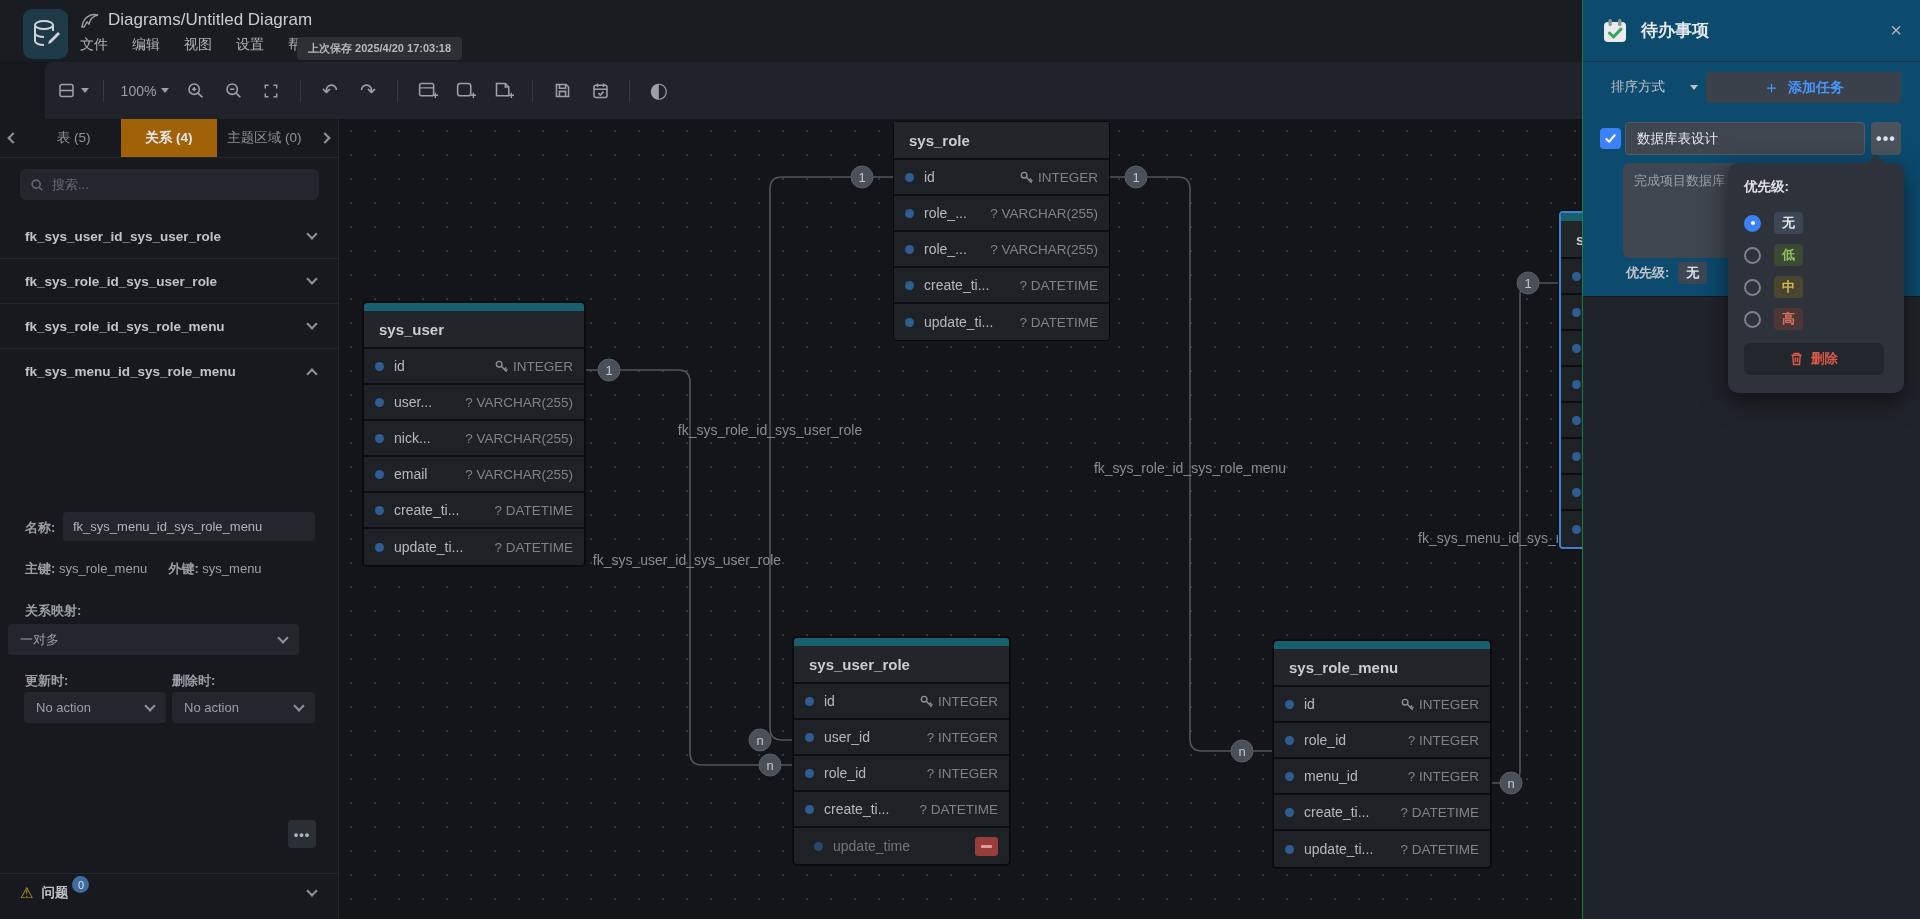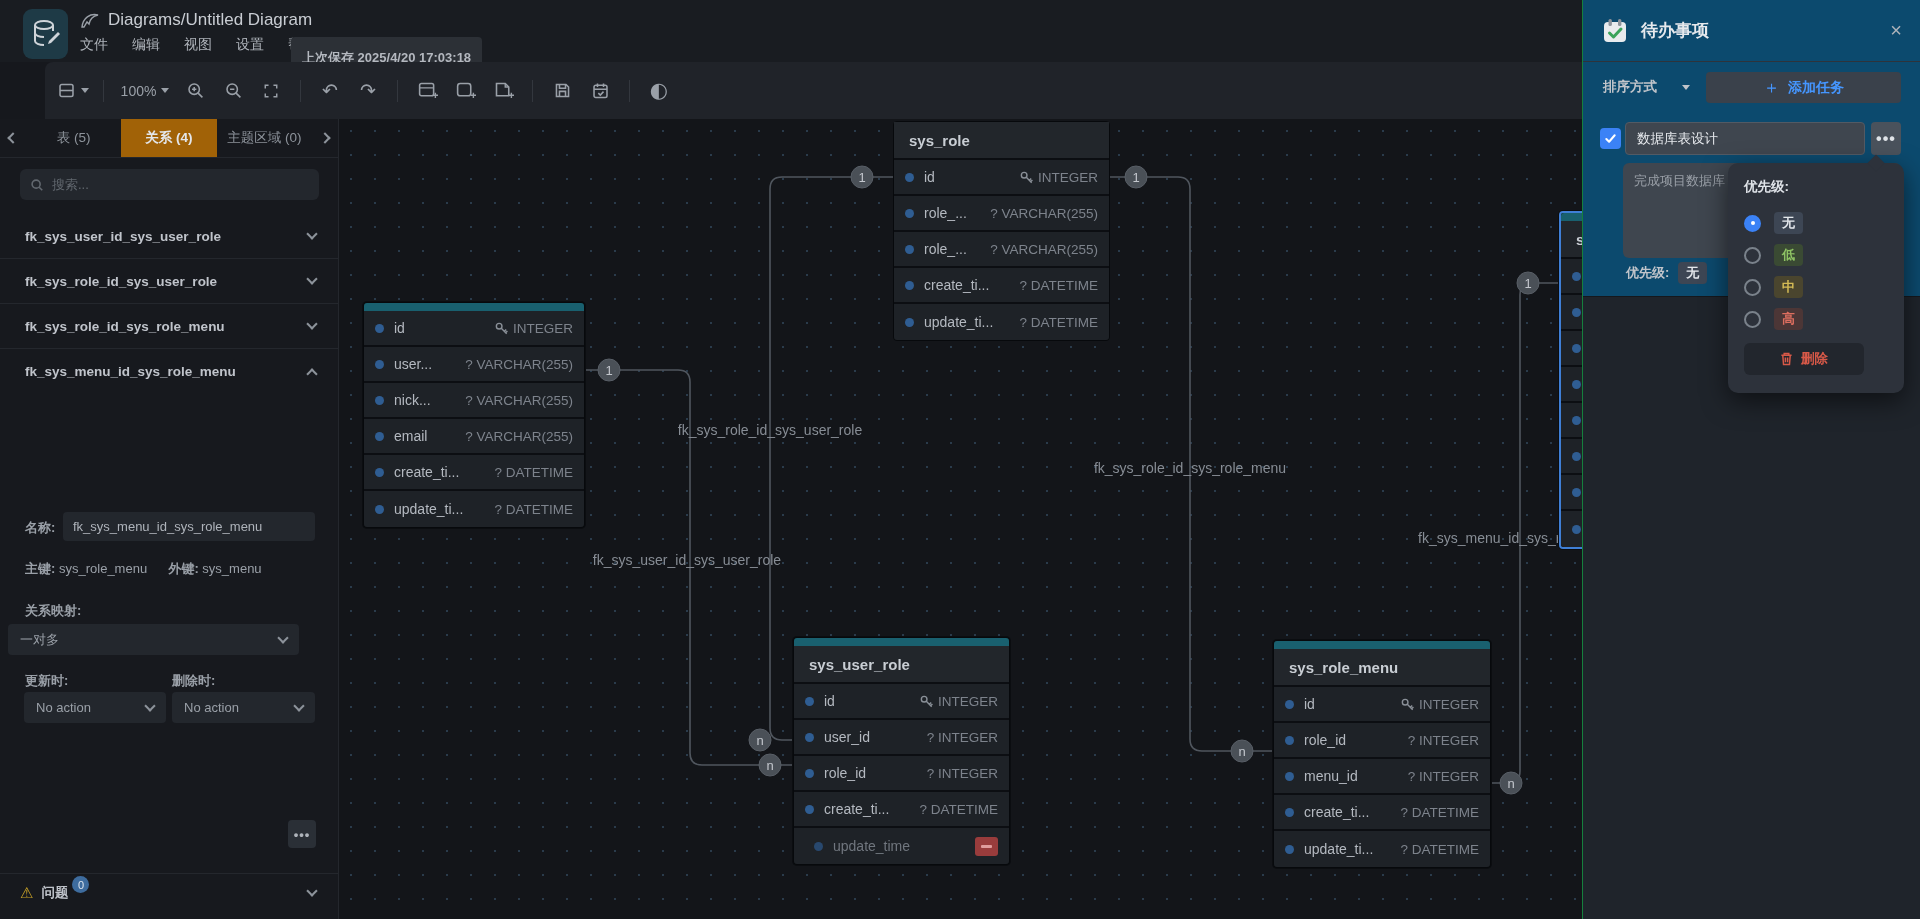--- a/index.html
+++ b/index.html
@@ -8,22 +8,22 @@
   .abs { position:absolute; }
 
   
   #top-header { position:absolute; left:0; top:0; width:1582px; height:62px; background:#191c21; }
   #app-logo { position:absolute; left:23px; top:9px; width:45px; height:50px; background:#1e3a46;
     border-radius:9px; display:flex; align-items:center; justify-content:center; }
   #title-row { position:absolute; left:80px; top:10px; display:flex; align-items:center; gap:8px; }
   #doc-title { font-size:17px; color:#c9cdd3; font-weight:400; }
   #menu-row { position:absolute; left:80px; top:36px; display:flex; gap:24px; }
   .menu-item { font-size:14px; color:#aeb3ba; cursor:pointer; }
-  #save-badge { position:absolute; left:291px; top:37px; background:#2c3036; color:#b4b8bf;
-    font-size:13px; font-weight:700; padding:12px 11px; border-radius:4px; }
+  #save-badge { position:absolute; left:297px; top:37px; background:#2c3036; color:#b4b8bf;
+    font-size:11px; font-weight:700; padding:4px 11px; border-radius:4px; }
 
   
   #toolbar { position:absolute; left:45px; top:62px; width:1537px; height:57px; background:#202329;
     border-radius:8px 0 0 0; display:flex; align-items:center; padding-left:8px; }
   .tb-btn { display:inline-flex; align-items:center; justify-content:center; min-width:30px; height:32px;
     color:#9aa0a8; margin:0 4px; cursor:pointer; font-size:14px; }
   .tb-sep { width:1px; height:22px; background:#33373e; margin:0 10px; }
   .caret { width:0; height:0; border-left:4px solid transparent; border-right:4px solid transparent;
     border-top:5px solid #9aa0a8; display:inline-block; margin-left:5px; }
   .uni-icon { font-family:"DejaVu Sans",sans-serif; font-size:19px; line-height:1; }
@@ -93,22 +93,22 @@
 
   
   #todo-panel { position:absolute; left:1582px; top:0; width:338px; height:919px; background:#0c4a6e;
     border-left:1px solid #15803d; z-index:10; }
   #panel-rest { position:absolute; left:0; top:296px; width:100%; bottom:0; background:#1f242b;
     border-top:1px solid #15181d; }
   #todo-header { position:absolute; left:0; top:0; width:100%; height:62px; border-bottom:1px solid #2e333b;
     display:flex; align-items:center; padding:0 18px; gap:12px; }
   #todo-title { font-size:17px; font-weight:700; color:#e6e9ed; flex:1; }
   #todo-close { color:#aeb3ba; font-size:20px; cursor:pointer; }
-  #sort-btn { position:absolute; left:20px; top:78px; display:flex; align-items:center; color:#c0c4ca;
-    font-size:13.5px; font-weight:700; cursor:pointer;gap:20px; }
+  #sort-btn { position:absolute; left:28px; top:78px; display:flex; align-items:center; color:#c0c4ca;
+    font-size:13.5px; font-weight:400; cursor:pointer;gap:20px; }
   #add-task-btn { position:absolute; left:123px; top:72px; width:195px; height:31px; background:#3a414b;
     border-radius:4px; display:flex; align-items:center; justify-content:center; gap:8px; color:#4596ff;
     font-size:14px; font-weight:700; cursor:pointer; }
   #task-checkbox { position:absolute; left:17px; top:128px; width:21px; height:21px; background:#3b82f6;
     border-radius:4px; display:flex; align-items:center; justify-content:center; cursor:pointer; }
   #task-title-input { position:absolute; left:42px; top:122px; width:240px; height:33px; background:#3f464f;
     border:1px solid #525a64; border-radius:4px; color:#e6e9ed; font-size:13.5px; padding:0 11px;
     outline:none; font-family:inherit; }
   #task-more-btn { position:absolute; left:288px; top:122px; width:30px; height:33px; background:#4a525c;
     border-radius:4px; color:#dfe3e8; display:flex; align-items:center; justify-content:center;
@@ -120,21 +120,21 @@
   .prio-badge { padding:2px 8px; border-radius:4px; font-size:13px; font-weight:700; }
   #prio-popup { position:absolute; left:145px; top:163px; width:176px; height:230px; background:#2d323b;
     border-radius:10px; box-shadow:0 8px 26px rgba(0,0,0,.55); z-index:20; padding:15px 16px; }
   #prio-popup::before { content:''; position:absolute; right:22px; top:-6px; width:12px; height:12px;
     background:#2d323b; transform:rotate(45deg); }
   #prio-popup-title { font-size:13.5px; font-weight:700; color:#e0e4e9; margin-bottom:11px; }
   .prio-row { display:flex; align-items:center; gap:13px; height:32px; cursor:pointer; }
   .radio { width:17px; height:17px; border-radius:50%; border:2px solid #7a828b; flex:none; position:relative; }
   .radio.sel { border-color:#3b82f6; background:#3b82f6; }
   .radio.sel::after { content:''; position:absolute; inset:4.5px; background:#fff; border-radius:50%; }
-  #popup-delete-btn { position:absolute; left:16px; bottom:18px; width:120px; height:32px; background:#22262d;
+  #popup-delete-btn { position:absolute; left:16px; bottom:18px; width:140px; height:32px; background:#22262d;
     border-radius:6px; display:flex; align-items:center; justify-content:center; gap:8px; color:#d85948;
     font-size:13.5px; font-weight:700; cursor:pointer; }
 
   svg { display:block; }
 </style>
 </head>
 <body>
 
 <div id="top-header">
   <div id="app-logo">
@@ -370,20 +370,21 @@
       <div class="db-row">
         <div class="db-dot"></div>
         <span>update_ti...</span>
         <span class="db-type">
           <span>? DATETIME</span>
         </span>
       </div>
     </div>
     <div class="db-table selected" style="left: 24px; top: 183px; width: 222px;">
       <div class="teal-bar"></div>
+      <div class="tbl-title">sys_user</div>
       <div class="db-row">
         <div class="db-dot"></div>
         <span>id</span>
         <span class="db-type">
           <span>
             <svg width="15" height="15" viewBox="0 0 16 16" stroke="#8a9098" stroke-width="1.5" fill="none">
               <circle cx="5.5" cy="5.5" r="3"></circle>
               <path d="M7.8 7.8L13.5 13.5M11 11l2-2M12.5 12.5l1.8-1.8"></path>
             </svg>
           </span>

